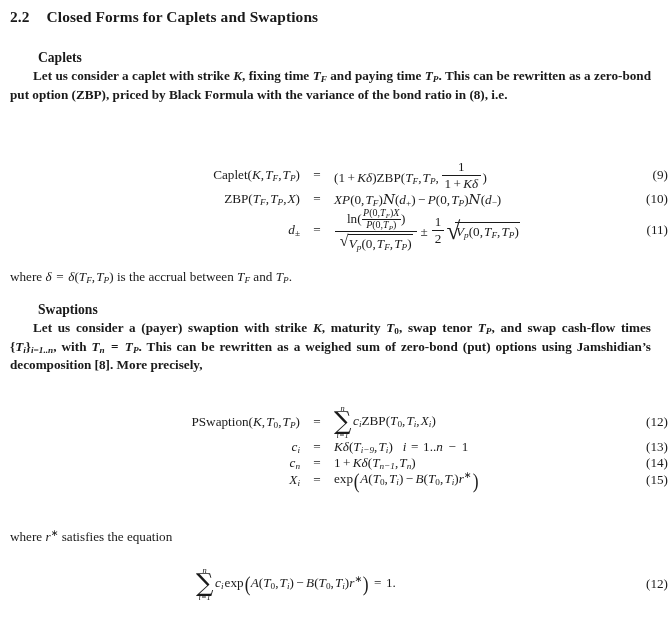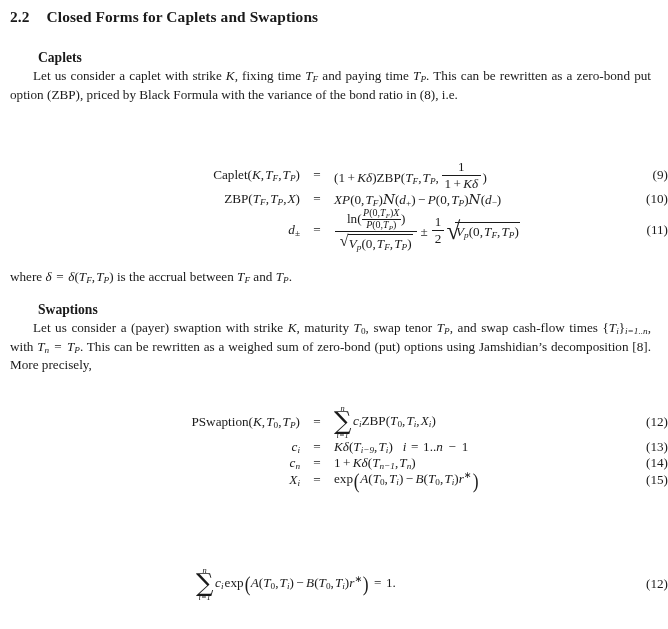--- a/index.html
+++ b/index.html
@@ -48,21 +48,21 @@
     left: 10px;
     width: 641px;
   }
   p.para {
     margin: 0;
     text-align: justify;
     text-justify: inter-word;
     line-height: 1.42;
     font-size: 13.2px;
   }
-  p.para.indent { text-indent: 23px; }
+  p.para.indent { text-indent: 23px; font-weight: bold; }
   p.noindent { margin: 0; font-size: 13.2px; line-height: 1.42; }
 
   
   .mi { font-style: italic; font-family: "Liberation Serif", serif; }
   .mup { font-style: normal; }
   .mn { font-style: normal; }
   sub.s, sup.s {
     font-size: 0.70em;
     font-style: italic;
     line-height: 0;
@@ -283,20 +283,23 @@
       <tr>
         <td class="lhs"><span class="mi">X<sub class="s">i</sub></span></td>
         <td class="eqs">=</td>
         <td class="rhs"><span class="mup">exp</span><span class="bigparen">(</span><span class="mi">A</span>(<span class="mi">T<sub class="sr">0</sub></span>, <span class="mi">T<sub class="s">i</sub></span>)<span class="op">−</span><span class="mi">B</span>(<span class="mi">T<sub class="sr">0</sub></span>, <span class="mi">T<sub class="s">i</sub></span>)<span class="mi">r<sup class="sr">∗</sup></span><span class="bigparen">)</span></td>
         <td class="tag">(15)</td>
       </tr>
     </tbody>
       </table>
   </div>
 
+  <div class="body-block" style="top:528px;">
+    <p class="noindent">where <span class="mi">r<sup class="sr">∗</sup></span> satisfies the equation</p>
+  </div>
 
   <div class="eqblock" style="top:566px;">
     <table class="eqt">
       <tbody>
           <tr>
         <td class="lhs" style="width:196px;"></td>
         <td class="eqs" style="width:0px;"></td>
         <td class="rhs"><span class="bigsum"><span class="sumtop">n</span><span class="sumsym">∑</span><span class="sumbot">i=1</span></span><span class="mi">c<sub class="s">i</sub></span> <span class="mup">exp</span><span class="bigparen">(</span><span class="mi">A</span>(<span class="mi">T<sub class="sr">0</sub></span>, <span class="mi">T<sub class="s">i</sub></span>)<span class="op">−</span><span class="mi">B</span>(<span class="mi">T<sub class="sr">0</sub></span>, <span class="mi">T<sub class="s">i</sub></span>)<span class="mi">r<sup class="sr">∗</sup></span><span class="bigparen">)</span> <span class="opn">=</span> 1.</td>
         <td class="tag">(12)</td>
       </tr>

